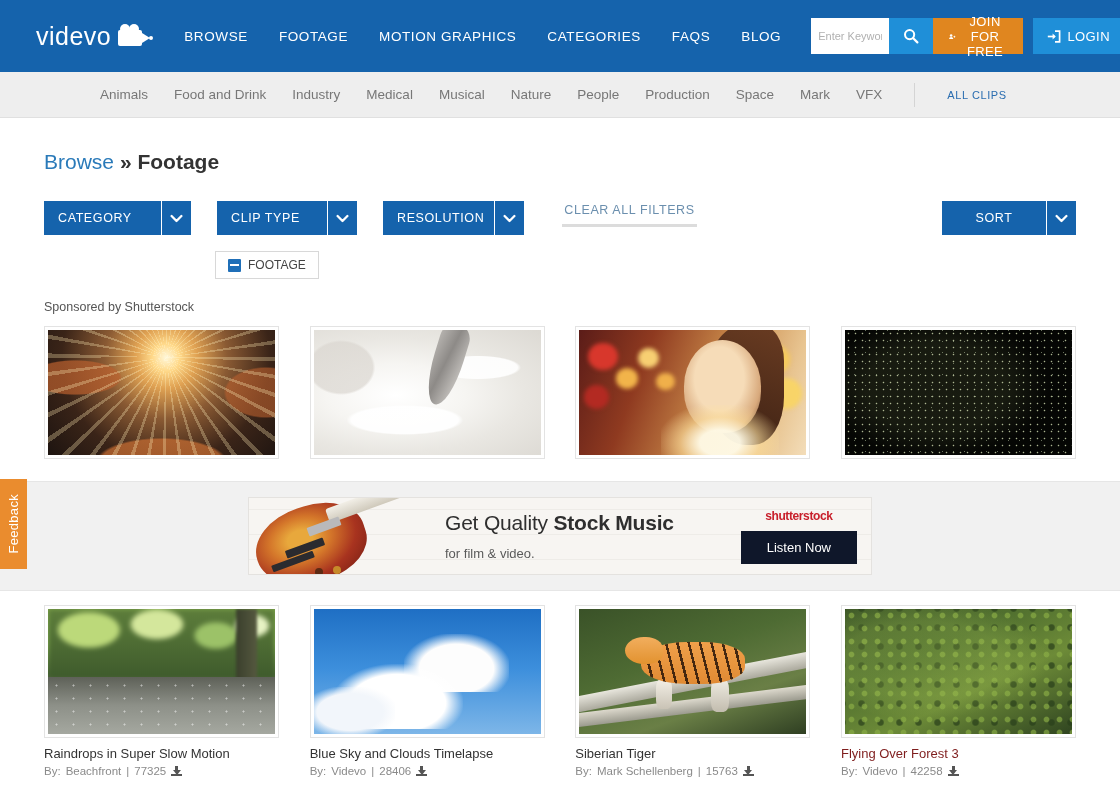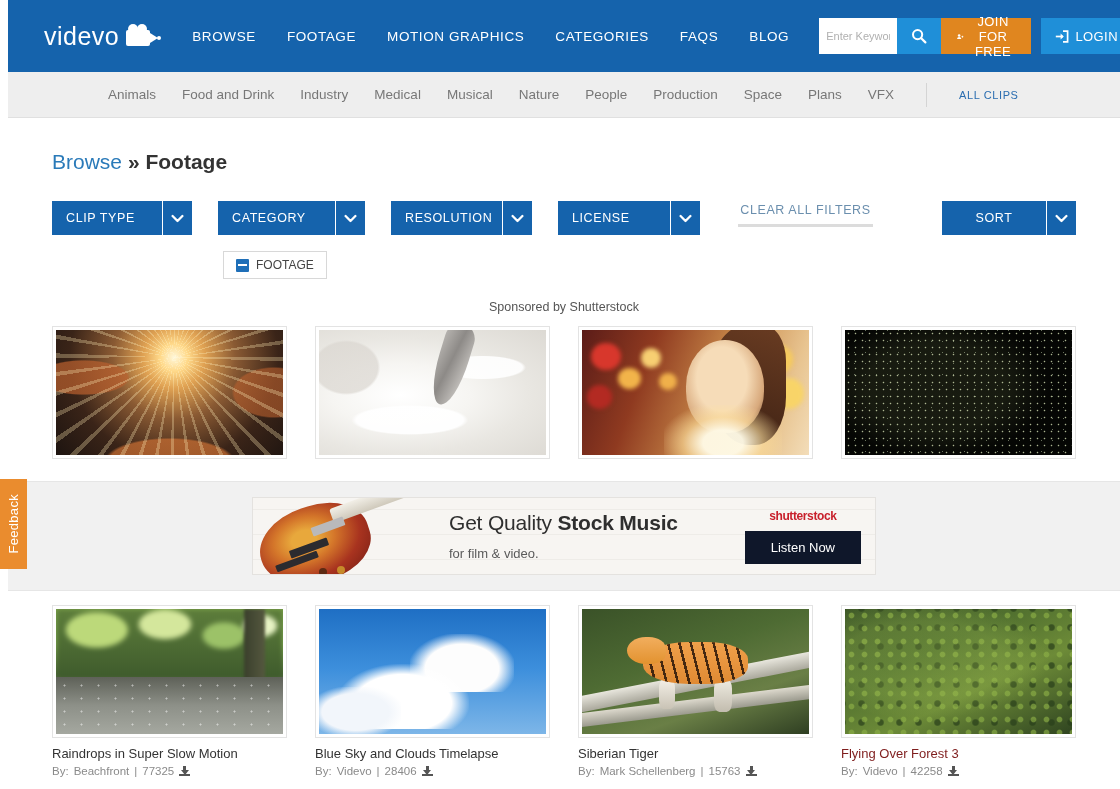--- a/index.html
+++ b/index.html
@@ -2,21 +2,21 @@
 <html><head>
 <meta charset="utf-8">
 <style>
   * { box-sizing: border-box; margin: 0; padding: 0; }
   html, body {
     width: 1120px; height: 789px;
     font-family: "Liberation Sans", sans-serif;
     background: #ffffff;
     overflow: hidden;
   }
-  .page { position: relative; width: 1120px; height: 649px; padding-left: 8px; }
+  .page { position: relative; width: 1120px; height: 649px; }
 
   
   .topbar {
     height: 72px; background: #1563ac;
     display: flex; align-items: center; padding: 0 20px;
     position: relative;
   }
   .logo { display: flex; align-items: center; margin-left: 16px; margin-right: 32px; }
   .logo-text {
     color: #ffffff; font-size: 25px; letter-spacing: .5px;
@@ -102,21 +102,21 @@
   .chip {
     display: inline-flex; align-items: center; gap: 7px;
     border: 1px solid #d8d8d8; background: #fff; padding: 6px 12px;
     font-size: 12px; color: #444; cursor: pointer;
   }
   .chip .minus { width: 13px; height: 13px; background: #1f6fb8; position: relative; border-radius: 1px; }
   .chip .minus::after { content: ""; position: absolute; left: 2px; top: 5.5px; width: 9px; height: 2px; background: #fff; }
 
   
   .sponsorbar {
-    display: flex; align-items: center; margin: 21px 44px 0 44px; flex-direction: column;
+    display: flex; align-items: center; margin: 21px 44px 0 44px;
   }
   .sponsorbar .left { font-size: 12.5px; color: #555; }
   .sponsorbar .right { margin-left: auto; display: flex; align-items: center; gap: 18px; }
   .sponsorbar .offer { font-size: 12.5px; color: #888; }
   .promo {
     border: 1px dashed #c9a227; background: #fdfbd7; padding: 7px 11px;
     font-size: 11.5px; font-weight: bold; color: #333;
   }
   .promo .code { color: #cc2222; }
 
@@ -368,61 +368,53 @@
   <div class="subnav">
     <a href="#">Animals</a>
     <a href="#">Food and Drink</a>
     <a href="#">Industry</a>
     <a href="#">Medical</a>
     <a href="#">Musical</a>
     <a href="#">Nature</a>
     <a href="#">People</a>
     <a href="#">Production</a>
     <a href="#">Space</a>
-    <a href="#">Plans</a>
+    <a href="#">Mark</a>
     <a href="#">VFX</a>
     <span class="divider"></span>
     <a href="#" class="allclips">ALL CLIPS</a>
   </div>
 
   <div class="crumbwrap">
     <div class="crumb">
       <a href="#" class="c1" style="text-decoration:none">Browse</a>
       <span class="sep">»</span>
       <span class="c2">Footage</span>
     </div>
   </div>
 
   <div class="filters">
+    <div class="fbtn cat">
+      <span class="lbl">CATEGORY</span>
+      <span class="cv">
+        <svg width="13" height="9" viewBox="0 0 13 9">
+            <path d="M1.6 2 L6.5 7 L11.4 2" fill="none" stroke="#fff" stroke-width="2.3" stroke-linecap="round" stroke-linejoin="round"></path>
+          </svg>
+      </span>
+    </div>
     <div class="fbtn clip">
       <span class="lbl">CLIP TYPE</span>
       <span class="cv">
         <svg width="13" height="9" viewBox="0 0 13 9">
             <path d="M1.6 2 L6.5 7 L11.4 2" fill="none" stroke="#fff" stroke-width="2.3" stroke-linecap="round" stroke-linejoin="round"></path>
           </svg>
       </span>
     </div>
-    <div class="fbtn cat">
-      <span class="lbl">CATEGORY</span>
-      <span class="cv">
-        <svg width="13" height="9" viewBox="0 0 13 9">
-            <path d="M1.6 2 L6.5 7 L11.4 2" fill="none" stroke="#fff" stroke-width="2.3" stroke-linecap="round" stroke-linejoin="round"></path>
-          </svg>
-      </span>
-    </div>
     <div class="fbtn res">
       <span class="lbl">RESOLUTION</span>
-      <span class="cv">
-        <svg width="13" height="9" viewBox="0 0 13 9">
-            <path d="M1.6 2 L6.5 7 L11.4 2" fill="none" stroke="#fff" stroke-width="2.3" stroke-linecap="round" stroke-linejoin="round"></path>
-          </svg>
-      </span>
-    </div>
-    <div class="fbtn lic">
-      <span class="lbl">LICENSE</span>
       <span class="cv">
         <svg width="13" height="9" viewBox="0 0 13 9">
             <path d="M1.6 2 L6.5 7 L11.4 2" fill="none" stroke="#fff" stroke-width="2.3" stroke-linecap="round" stroke-linejoin="round"></path>
           </svg>
       </span>
     </div>
     <div class="clearall">
       <span class="txt">CLEAR ALL FILTERS</span>
       <div class="ul"></div>
     </div>

